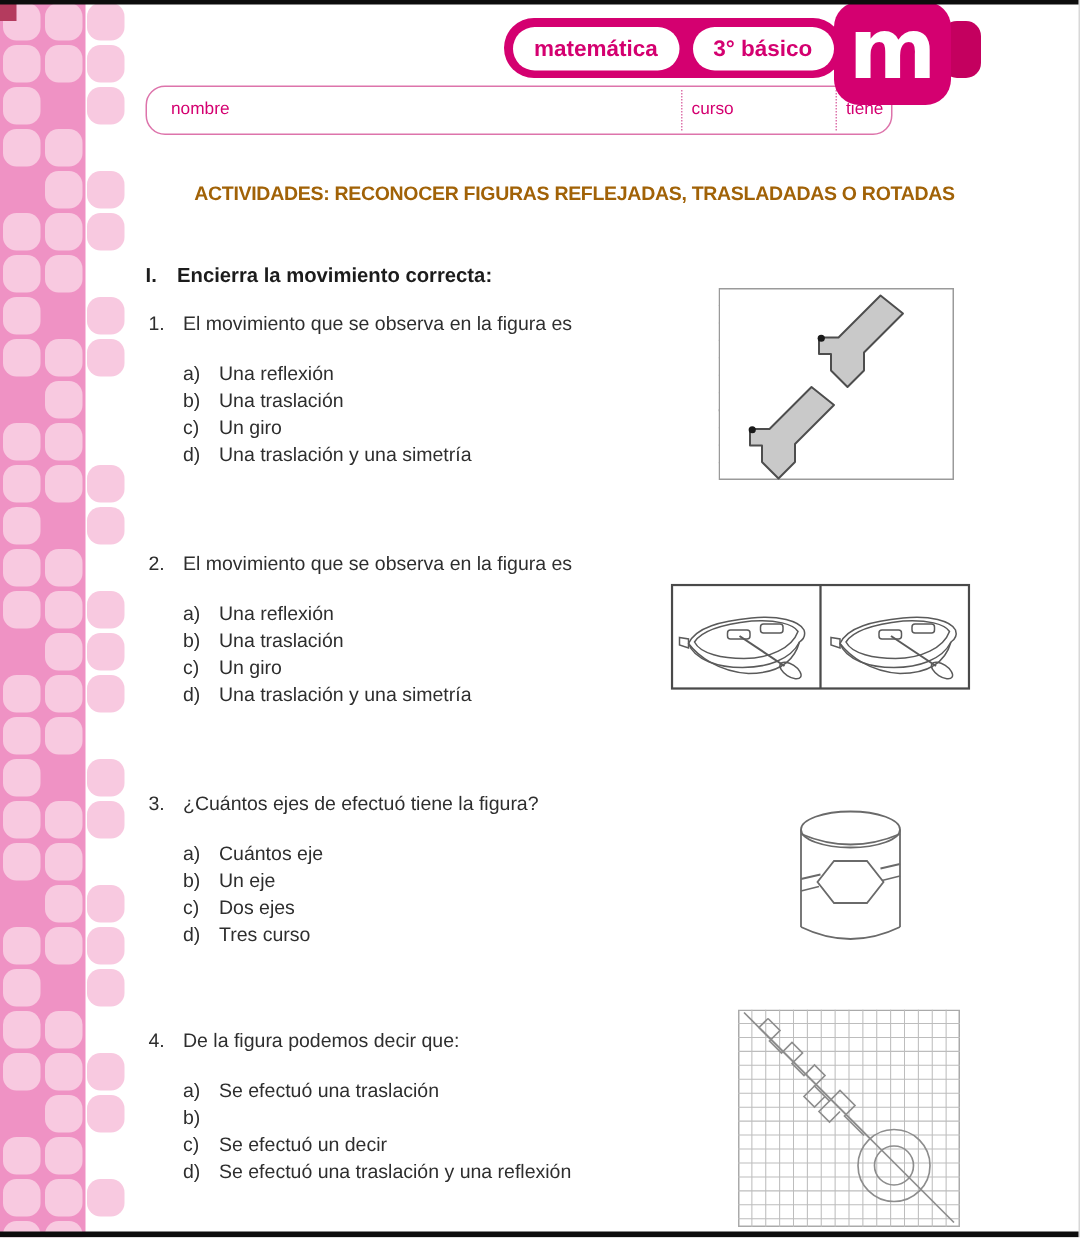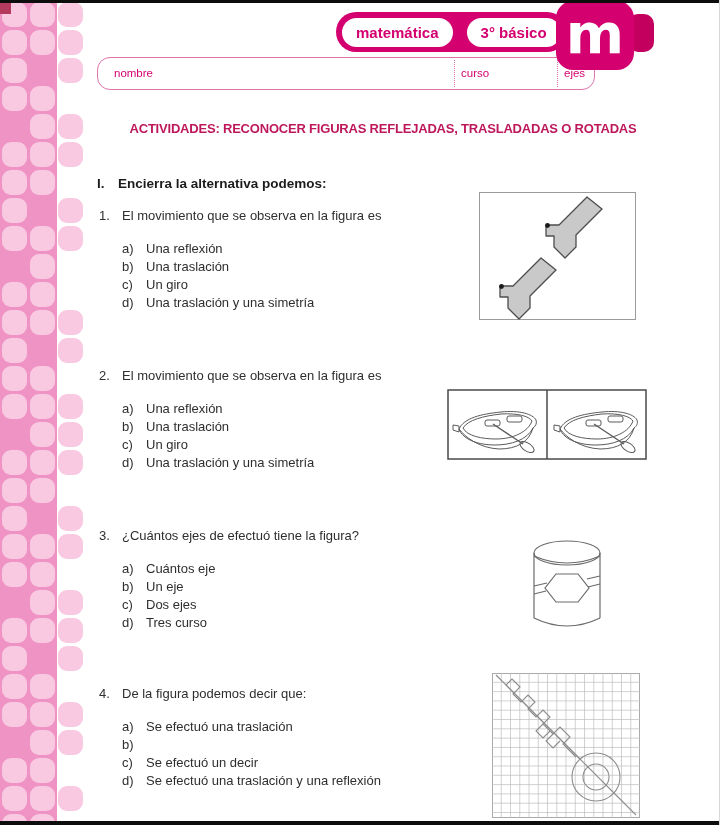--- a/index.html
+++ b/index.html
@@ -13,21 +13,21 @@
 
   
   .sidebar{position:absolute;left:0;top:0;width:92px;height:825px;overflow:hidden;z-index:1;}
   .pink-strip{position:absolute;left:0;top:0;width:57px;height:825px;background:#ef92c4;}
   .tile{position:absolute;width:25px;height:25px;border-radius:9px;background:#f8c9e0;}
   .corner-mark{position:absolute;left:0;top:0;width:11px;height:14px;background:#b43b5e;z-index:2;}
 
   
   .badge-capsule{
     position:absolute;left:336px;top:12px;height:40px;z-index:10;
-    background:#d40070;border-radius:22px;display:flex;align-items:center;gap:14px;padding:0 6px;
+    background:#d40070;border-radius:22px;display:flex;align-items:center;gap:9px;padding:0 6px;
   }
   .pill{
     background:#ffffff;border-radius:15px;height:29px;line-height:29px;
     padding:0 14px;color:#d40070;font-weight:bold;font-size:15px;white-space:nowrap;
   }
   .logo-tab{position:absolute;left:628px;top:14px;width:26px;height:38px;border-radius:10px;background:#c4005f;z-index:9;}
   .logo-tile{
     position:absolute;left:556px;top:1px;width:78px;height:69px;border-radius:17px;
     background:#d40070;z-index:11;display:flex;align-items:center;justify-content:center;
   }
@@ -40,21 +40,21 @@
   .form-label{position:absolute;top:9px;font-size:11.5px;color:#d40070;}
   .lbl-name{left:16px;}
   .lbl-course{left:363px;}
   .lbl-date{left:466px;}
   .dotted-sep{position:absolute;top:2px;height:27px;border-left:1.3px dotted #dd74ab;}
   .sep1{left:356px;} .sep2{left:459px;}
 
   
   .doc-title{
     position:absolute;left:97px;top:121px;width:572px;text-align:center;
-    font-size:13px;font-weight:bold;color:#be185d;letter-spacing:-0.2px;
+    font-size:13px;font-weight:bold;color:#a16207;letter-spacing:-0.2px;
   }
   .section-head{position:absolute;left:97px;top:176px;font-size:13.5px;font-weight:bold;color:#1c1c1c;display:flex;}
   .section-head .numeral{width:21px;}
   .question{position:absolute;left:99px;width:395px;color:#2e2e2e;font-size:13px;}
   .q-line{display:flex;}
   .q-num{width:23px;flex:0 0 23px;}
   .q-text{flex:1;}
   .options{margin:17px 0 0 23px;}
   .option{display:flex;height:18px;line-height:18px;}
   .opt-letter{width:24px;flex:0 0 24px;}
@@ -158,28 +158,28 @@
   <div class="logo-tab"></div>
   <div class="logo-tile">
     <span class="logo-m">m</span>
   </div>
 
   <div class="form-box">
     <span class="form-label lbl-name">nombre</span>
     <span class="dotted-sep sep1"></span>
     <span class="form-label lbl-course">curso</span>
     <span class="dotted-sep sep2"></span>
-    <span class="form-label lbl-date">ejes</span>
+    <span class="form-label lbl-date">tiene</span>
   </div>
 
   <div class="doc-title">ACTIVIDADES: RECONOCER FIGURAS REFLEJADAS, TRASLADADAS O ROTADAS</div>
 
   <div class="section-head">
     <span class="numeral">I.</span>
-    <span>Encierra la alternativa podemos:</span>
+    <span>Encierra la movimiento correcta:</span>
   </div>
 
   <div class="question q1">
     <div class="q-line">
       <span class="q-num">1.</span>
       <span class="q-text">El movimiento que se observa en la figura es</span>
     </div>
     <div class="options">
       <div class="option">
           <span class="opt-letter">a)</span>

